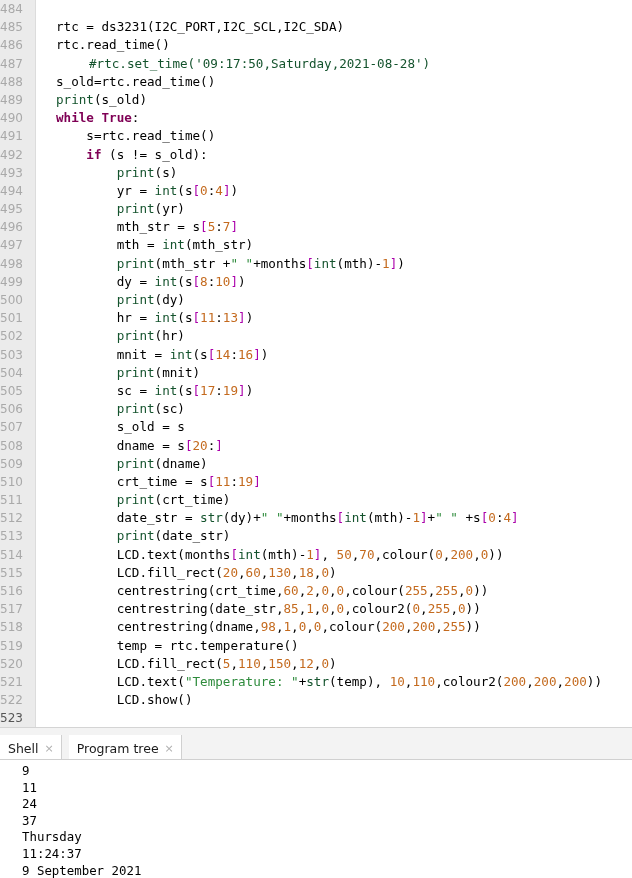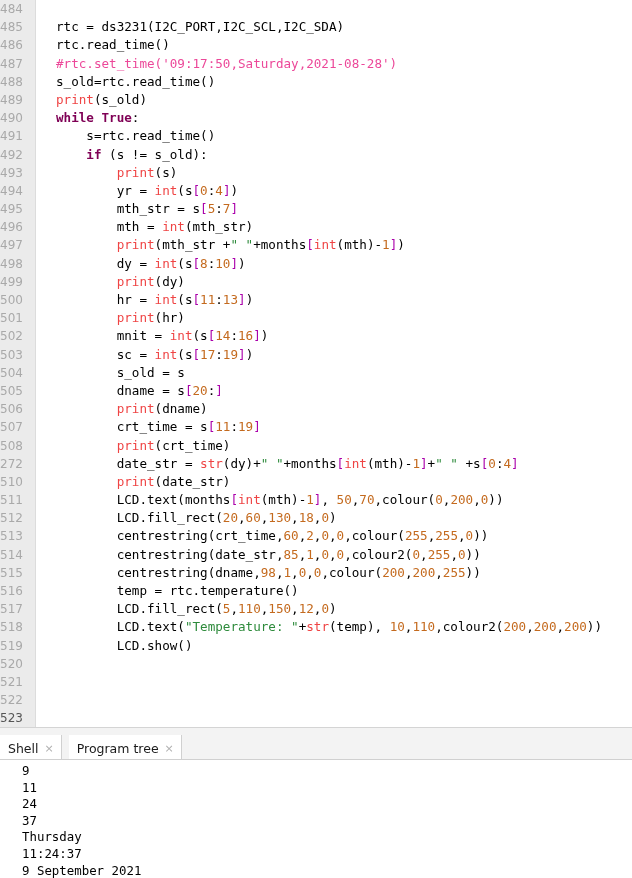--- a/index.html
+++ b/index.html
@@ -52,24 +52,24 @@
     height: 18.2px;
     line-height: 18.2px;
     font-family: "DejaVu Sans Mono", monospace;
     font-size: 12.6px;
     color: #000000;
     white-space: pre;
     padding-left: 19px;
     box-sizing: border-box;
   }
   .kw  { color: #7f0055; font-weight: bold; }
-  .bi  { color: #ef4444; }
+  .bi  { color: #14532d; }
   .num { color: #c46a1e; }
   .str { color: #2e8b3c; }
-  .cmt { color: #ec4899; }
+  .cmt { color: #14532d; margin-left: 33px; }
   .br  { color: #aa00aa; }
   .pl  { color: #000000; }
 
   #tabstrip {
     position: absolute;
     left: 0; top: 727px;
     width: 632px; height: 33px;
     background: #f3f3f3;
     border-top: 1px solid #d4d4d4;
     box-sizing: border-box;
@@ -154,21 +154,21 @@
       <div class="ln">499</div>
       <div class="ln">500</div>
       <div class="ln">501</div>
       <div class="ln">502</div>
       <div class="ln">503</div>
       <div class="ln">504</div>
       <div class="ln">505</div>
       <div class="ln">506</div>
       <div class="ln">507</div>
       <div class="ln">508</div>
-      <div class="ln">272</div>
+      <div class="ln">509</div>
       <div class="ln">510</div>
       <div class="ln">511</div>
       <div class="ln">512</div>
       <div class="ln">513</div>
       <div class="ln">514</div>
       <div class="ln">515</div>
       <div class="ln">516</div>
       <div class="ln">517</div>
       <div class="ln">518</div>
       <div class="ln">519</div>
@@ -182,29 +182,32 @@
       <div class="cl"><span class="pl">rtc = ds3231(I2C_PORT,I2C_SCL,I2C_SDA)</span></div>
       <div class="cl"><span class="pl">rtc.read_time()</span></div>
       <div class="cl"><span class="cmt">#rtc.set_time('09:17:50,Saturday,2021-08-28')</span></div>
       <div class="cl"><span class="pl">s_old=rtc.read_time()</span></div>
       <div class="cl"><span class="bi">print</span><span class="pl">(s_old)</span></div>
       <div class="cl"><span class="kw">while True</span><span class="pl">:</span></div>
       <div class="cl"><span class="pl">    s=rtc.read_time()</span></div>
       <div class="cl"><span class="pl">    </span><span class="kw">if</span><span class="pl"> (s != s_old):</span></div>
       <div class="cl"><span class="pl">        </span><span class="bi">print</span><span class="pl">(s)</span></div>
       <div class="cl"><span class="pl">        yr = </span><span class="bi">int</span><span class="pl">(s</span><span class="br">[</span><span class="num">0</span><span class="pl">:</span><span class="num">4</span><span class="br">]</span><span class="pl">)</span></div>
+      <div class="cl"><span class="pl">        </span><span class="bi">print</span><span class="pl">(yr)</span></div>
       <div class="cl"><span class="pl">        mth_str = s</span><span class="br">[</span><span class="num">5</span><span class="pl">:</span><span class="num">7</span><span class="br">]</span></div>
       <div class="cl"><span class="pl">        mth = </span><span class="bi">int</span><span class="pl">(mth_str)</span></div>
       <div class="cl"><span class="pl">        </span><span class="bi">print</span><span class="pl">(mth_str +</span><span class="str">" "</span><span class="pl">+months</span><span class="br">[</span><span class="bi">int</span><span class="pl">(mth)-</span><span class="num">1</span><span class="br">]</span><span class="pl">)</span></div>
       <div class="cl"><span class="pl">        dy = </span><span class="bi">int</span><span class="pl">(s</span><span class="br">[</span><span class="num">8</span><span class="pl">:</span><span class="num">10</span><span class="br">]</span><span class="pl">)</span></div>
       <div class="cl"><span class="pl">        </span><span class="bi">print</span><span class="pl">(dy)</span></div>
       <div class="cl"><span class="pl">        hr = </span><span class="bi">int</span><span class="pl">(s</span><span class="br">[</span><span class="num">11</span><span class="pl">:</span><span class="num">13</span><span class="br">]</span><span class="pl">)</span></div>
       <div class="cl"><span class="pl">        </span><span class="bi">print</span><span class="pl">(hr)</span></div>
       <div class="cl"><span class="pl">        mnit = </span><span class="bi">int</span><span class="pl">(s</span><span class="br">[</span><span class="num">14</span><span class="pl">:</span><span class="num">16</span><span class="br">]</span><span class="pl">)</span></div>
+      <div class="cl"><span class="pl">        </span><span class="bi">print</span><span class="pl">(mnit)</span></div>
       <div class="cl"><span class="pl">        sc = </span><span class="bi">int</span><span class="pl">(s</span><span class="br">[</span><span class="num">17</span><span class="pl">:</span><span class="num">19</span><span class="br">]</span><span class="pl">)</span></div>
+      <div class="cl"><span class="pl">        </span><span class="bi">print</span><span class="pl">(sc)</span></div>
       <div class="cl"><span class="pl">        s_old = s</span></div>
       <div class="cl"><span class="pl">        dname = s</span><span class="br">[</span><span class="num">20</span><span class="pl">:</span><span class="br">]</span></div>
       <div class="cl"><span class="pl">        </span><span class="bi">print</span><span class="pl">(dname)</span></div>
       <div class="cl"><span class="pl">        crt_time = s</span><span class="br">[</span><span class="num">11</span><span class="pl">:</span><span class="num">19</span><span class="br">]</span></div>
       <div class="cl"><span class="pl">        </span><span class="bi">print</span><span class="pl">(crt_time)</span></div>
       <div class="cl"><span class="pl">        date_str = </span><span class="bi">str</span><span class="pl">(dy)+</span><span class="str">" "</span><span class="pl">+months</span><span class="br">[</span><span class="bi">int</span><span class="pl">(mth)-</span><span class="num">1</span><span class="br">]</span><span class="pl">+</span><span class="str">" "</span><span class="pl"> +s</span><span class="br">[</span><span class="num">0</span><span class="pl">:</span><span class="num">4</span><span class="br">]</span></div>
       <div class="cl"><span class="pl">        </span><span class="bi">print</span><span class="pl">(date_str)</span></div>
       <div class="cl"><span class="pl">        LCD.text(months</span><span class="br">[</span><span class="bi">int</span><span class="pl">(mth)-</span><span class="num">1</span><span class="br">]</span><span class="pl">, </span><span class="num">50</span><span class="pl">,</span><span class="num">70</span><span class="pl">,colour(</span><span class="num">0</span><span class="pl">,</span><span class="num">200</span><span class="pl">,</span><span class="num">0</span><span class="pl">))</span></div>
       <div class="cl"><span class="pl">        LCD.fill_rect(</span><span class="num">20</span><span class="pl">,</span><span class="num">60</span><span class="pl">,</span><span class="num">130</span><span class="pl">,</span><span class="num">18</span><span class="pl">,</span><span class="num">0</span><span class="pl">)</span></div>
       <div class="cl"><span class="pl">        centrestring(crt_time,</span><span class="num">60</span><span class="pl">,</span><span class="num">2</span><span class="pl">,</span><span class="num">0</span><span class="pl">,</span><span class="num">0</span><span class="pl">,colour(</span><span class="num">255</span><span class="pl">,</span><span class="num">255</span><span class="pl">,</span><span class="num">0</span><span class="pl">))</span></div>

